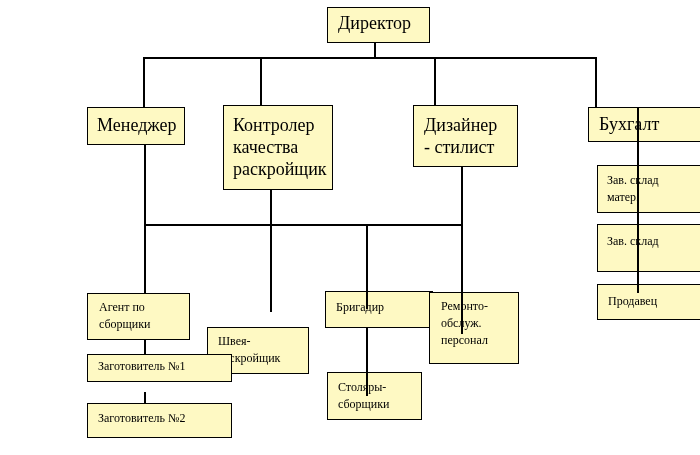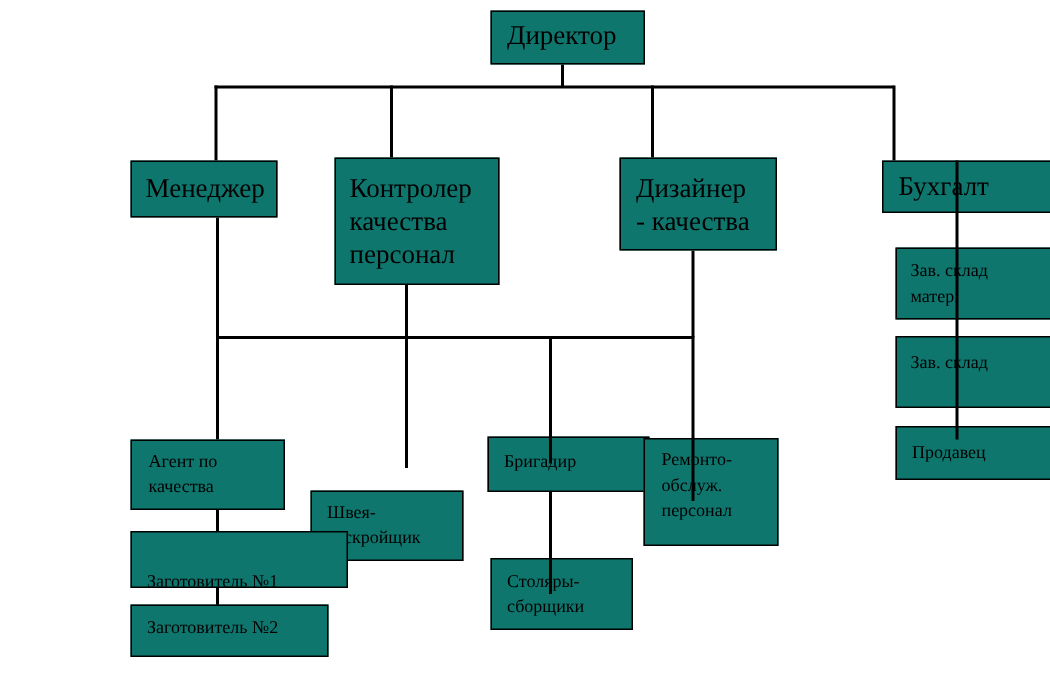--- a/index.html
+++ b/index.html
@@ -1,21 +1,21 @@
 <!DOCTYPE html>
 <html><head>
   <meta charset="utf-8">
   <style>
     html, body { margin: 0; padding: 0; background: #ffffff; }
     body { width: 700px; height: 455px; position: relative; overflow: hidden; }
     .canvas { position: absolute; left: 0; top: 0; width: 700px; height: 455px; }
     .box {
       position: absolute;
       border: 1.5px solid #000;
-      background: #0f766e;
+      background: #fef9c3;
       box-sizing: border-box;
       color: #000;
       font-family: "Liberation Serif", "DejaVu Serif", serif;
       z-index: 2;
       overflow: hidden;
     }
     .box .label { display: block; white-space: pre-line; }
     .big .label { font-size: 18px; line-height: 22px; }
     .small .label { font-size: 12px; line-height: 17px; }
     .line { position: absolute; background: #000; z-index: 1; }
@@ -51,26 +51,26 @@
     <span class="label">Директор</span>
   </div>
 
   <div class="box big" style="left:87px; top:107px; width:98px; height:38px; padding:6px 0 0 9px;">
     <span class="label">Менеджер</span>
   </div>
 
   <div class="box big" style="left:223px; top:105px; width:110px; height:85px; padding:8px 0 0 9px;">
     <span class="label">Контролер
 качества
-персонал</span>
+раскройщик</span>
   </div>
 
   <div class="box big" style="left:413px; top:105px; width:105px; height:62px; padding:8px 0 0 10px;">
     <span class="label">Дизайнер
-- качества</span>
+- стилист</span>
   </div>
 
   <div class="box big" style="left:588px; top:107px; width:120px; height:35px; padding:5px 0 0 10px;">
     <span class="label">Бухгалт</span>
   </div>
 
   <div class="box small" style="left:597px; top:165px; width:110px; height:48px; padding:6px 0 0 9px;">
     <span class="label">Зав. склад
 матер.</span>
   </div>
@@ -78,43 +78,43 @@
   <div class="box small" style="left:597px; top:224px; width:110px; height:48px; padding:8px 0 0 9px;">
     <span class="label">Зав. склад</span>
   </div>
 
   <div class="box small" style="left:597px; top:284px; width:110px; height:36px; padding:8px 0 0 10px;">
     <span class="label">Продавец</span>
   </div>
 
   <div class="box small" style="left:87px; top:293px; width:103px; height:47px; padding:5px 0 0 11px;">
     <span class="label">Агент по
-качества</span>
+сборщики</span>
   </div>
 
   <div class="box small" style="left:207px; top:293px; width:102px; height:47px; padding:5px 0 12px 10px;margin-top:34px;">
     <span class="label">Швея-
 раскройщик</span>
   </div>
 
   <div class="box small" style="left:325px; top:291px; width:108px; height:37px; padding:7px 0 0 10px;">
     <span class="label">Бригадир</span>
   </div>
 
   <div class="box small" style="left:429px; top:292px; width:90px; height:72px; padding:5px 0 0 11px;">
     <span class="label">Ремонто-
 обслуж.
 персонал</span>
   </div>
 
-  <div class="box small" style="left:87px; top:354px; width:145px; height:38px; padding:24px 0 0 10px;">
+  <div class="box small" style="left:87px; top:354px; width:145px; height:28px; padding:3px 0 0 10px;">
     <span class="label">Заготовитель №1</span>
   </div>
 
-  <div class="box small" style="left:87px; top:403px; width:132px; height:35px; padding:6px 0 0 10px;">
+  <div class="box small" style="left:87px; top:403px; width:145px; height:35px; padding:6px 0 0 10px;">
     <span class="label">Заготовитель №2</span>
   </div>
 
   <div class="box small" style="left:327px; top:372px; width:95px; height:48px; padding:6px 0 0 10px;">
     <span class="label">Столяры-
 сборщики</span>
   </div>
 
 </div>
 

